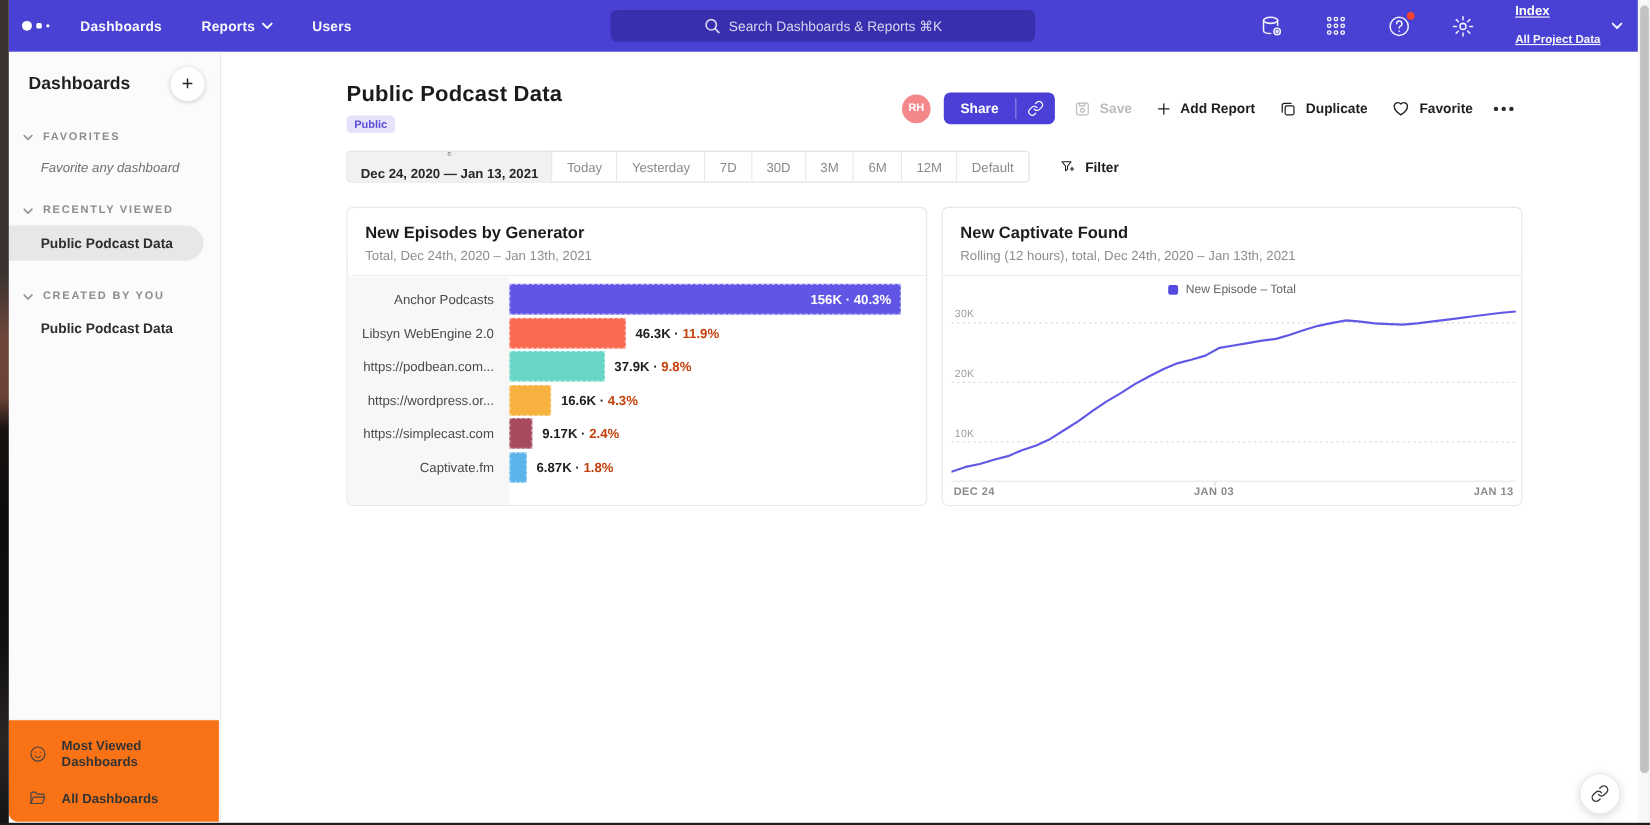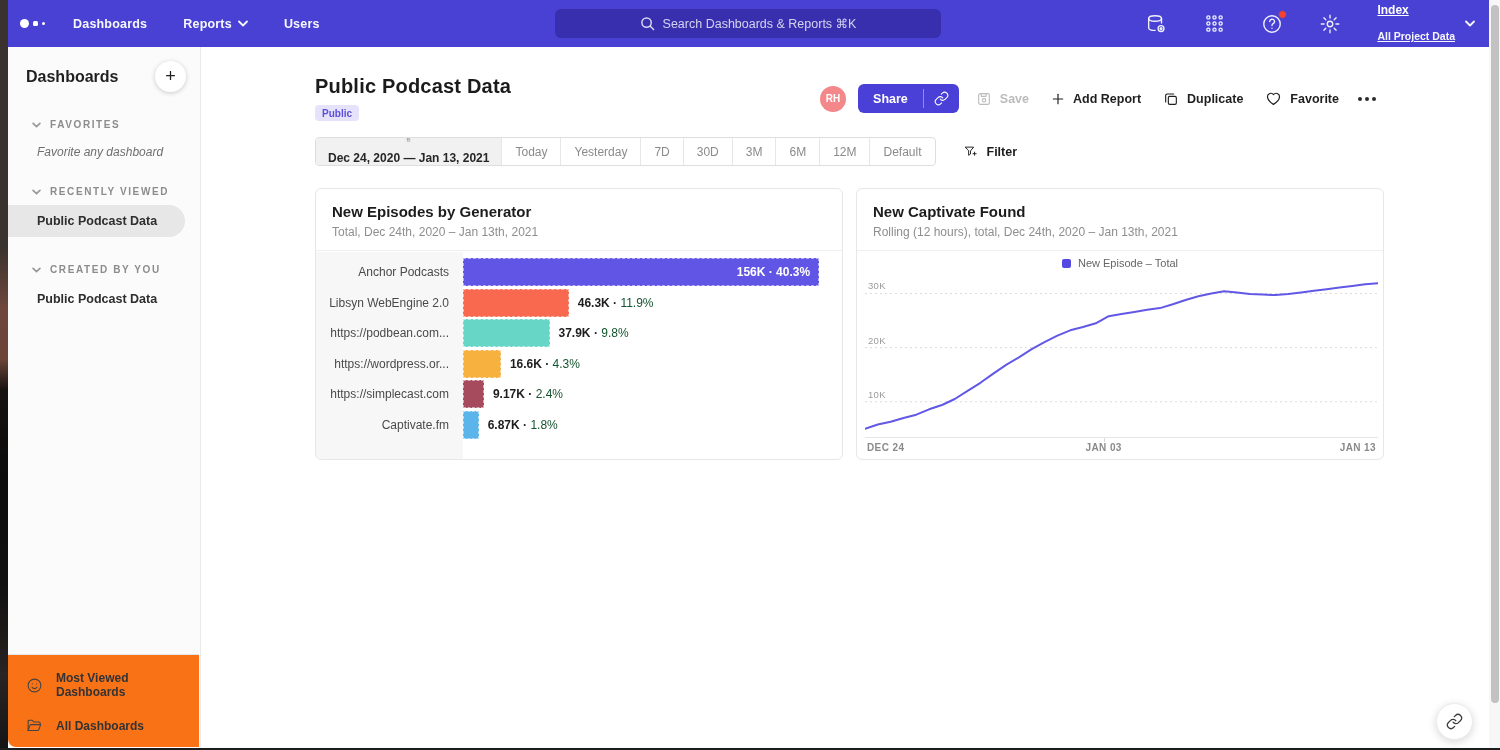--- a/index.html
+++ b/index.html
@@ -30,21 +30,21 @@
   .project-name { font-size:12px; font-weight:700; line-height:1.25; }
   .project-sub { font-size:10.5px; font-weight:700; line-height:1.25; opacity:.95;margin-top:12px; }
 
   
   .sidebar { position:absolute; left:8px; top:47px; width:193px; height:700px; background:#fbfbfb;
     border-right:1px solid #e9e9e9; z-index:40; border-radius:0 0 0 8px; }
   .sb-header { display:flex; justify-content:space-between; align-items:center; padding:14px 14px 0 18px; }
   .sb-title { font-size:16px; font-weight:700; color:#1f1f1f; }
   .add-btn { width:31px; height:31px; border-radius:50%; background:#fff; box-shadow:0 1px 5px rgba(0,0,0,.2);
     display:flex; align-items:center; justify-content:center; font-size:18px; font-weight:400; color:#222; cursor:pointer; }
-  .sec-header { display:flex; align-items:center; gap:9px; margin-top:27px; padding:0 18px 0 24px;
+  .sec-header { display:flex; align-items:center; gap:9px; margin-top:27px; padding:0 18px 0 13px;
     color:#8c8c8c; font-size:10px; font-weight:700; letter-spacing:1.6px; cursor:pointer; }
   .sec-header svg { stroke:#9a9a9a; fill:none; stroke-width:2; stroke-linecap:round; stroke-linejoin:round; }
   .sb-empty { font-style:italic; color:#6f6f6f; font-size:12px; padding:15px 18px 0 29px; }
   .sb-item { font-size:12.5px; font-weight:700; color:#2e2e2e; padding:9px 10px 9px 29px; margin:8px 15px 0 0; cursor:pointer; }
   .sb-item.active { background:#e7e7e7; border-radius:0 17px 17px 0; }
   .sb-footer { position:absolute; left:0; right:1px; bottom:0; border-top:1px solid #e6e6e6; background:#f97316;
     padding:7px 0 4px; border-radius:0 0 0 8px; }
   .sb-foot-item { display:flex; align-items:center; gap:13px; padding:9px 18px; font-size:12px; font-weight:700; color:#333; cursor:pointer; }
   .sb-foot-item svg { stroke:#444; fill:none; stroke-width:1.5; stroke-linecap:round; stroke-linejoin:round; flex:0 0 auto; }
 
@@ -89,21 +89,21 @@
   
   .barchart-body { position:absolute; top:63px; left:0; right:0; bottom:0; }
   .label-col-bg { position:absolute; left:0; top:0; bottom:0; width:147px; background:#f7f7f7; }
   .bar-rows { position:relative; padding-top:5px; }
   .bar-row { height:30.5px; display:flex; align-items:center; }
   .bar-label { width:147px; flex:0 0 147px; text-align:right; padding-right:14px; font-size:12px; color:#4a4a4a; position:relative; z-index:1; }
   .bar-track { flex:1; display:flex; align-items:center; min-width:0; }
   .bar { height:28px; border:1px dashed rgba(255,255,255,.55); display:flex; align-items:center; justify-content:flex-end; cursor:pointer; }
   .bar-in { color:#fff; font-size:12px; font-weight:700; padding-right:8px; white-space:nowrap; }
   .bar-out { margin-left:9px; font-size:12px; white-space:nowrap; color:#1e1e1e; font-weight:700; }
-  .bar-out .pct { color:#14532d; font-weight:400; }
+  .bar-out .pct { color:#c2410c; font-weight:700; }
   .bar-out .dot, .bar-in .dot { font-weight:700; }
 
   
   .linechart-body { position:absolute; top:63px; left:0; right:0; bottom:0; }
   .legend { height:22px; display:flex; align-items:center; justify-content:center; gap:7px;
     font-size:11px; color:#666; cursor:pointer; }
   .legend-swatch { width:9px; height:9px; border-radius:2px; background:#5449e0; }
   .plot { position:absolute; top:22px; left:8px; right:5px; bottom:21px; }
   .plot svg { position:absolute; left:0; top:0; }
   .ytick { position:absolute; left:3px; font-size:9.5px; color:#9b9b9b; transform:translateY(-13px); letter-spacing:.3px; }

